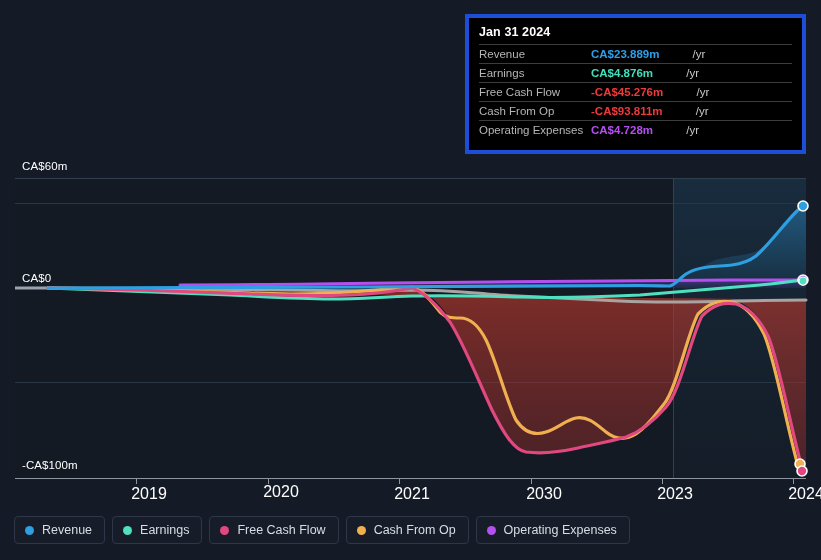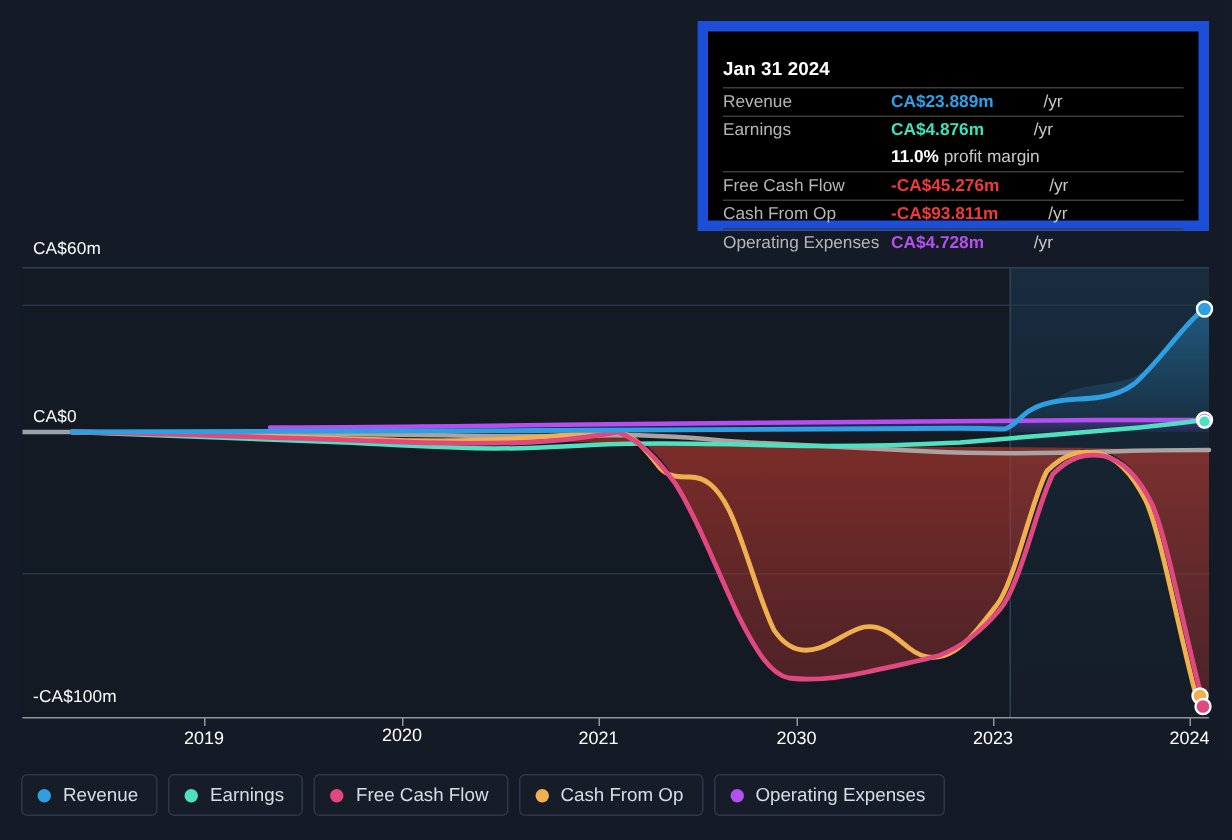--- a/index.html
+++ b/index.html
@@ -18,33 +18,34 @@
   .axis-label {
     position: absolute;
     color: #ffffff;
     font-size: 11.5px;
     letter-spacing: .1px;
     white-space: nowrap;
   }
   .x-tick-label {
     position: absolute;
     color: #ffffff;
-    font-size: 12px;
+    font-size: 16px;
     transform: translateX(-50%);
     white-space: nowrap;
+    margin-left: 13px;
   }
 
   
   #tooltip {
     position: absolute;
     left: 465px; top: 14px;
     width: 341px; height: 140px;
     background: #000000;
-    border: 7px solid #1d4ed8;
-    padding: 17px 10px 2px 10px;
+    border: 4px solid #1d4ed8;
+    padding: 6px 10px 2px 10px;
   }
   #tooltip .tt-date {
     color: #ffffff;
     font-size: 12.5px;
     font-weight: bold;
     padding: 1px 0 5px 0;
     letter-spacing: .1px;
   }
   #tooltip table { width: 100%; border-collapse: collapse; }
   #tooltip td {
@@ -212,25 +213,20 @@
           <tr>
         <td class="tt-label">Revenue</td>
         <td><span class="tt-val" style="color:#2e9fe8">CA$23.889m</span>
             <span class="tt-unit">/yr</span></td>
       </tr>
       <tr>
         <td class="tt-label">Earnings</td>
         <td><span class="tt-val" style="color:#3fe0bb">CA$4.876m</span>
             <span class="tt-unit">/yr</span></td>
       </tr>
-      <tr class="no-rule">
-        <td class="tt-label"></td>
-        <td><span class="tt-val" style="color:#ffffff">11.0%</span>
-            <span class="tt-margin-note">profit margin</span></td>
-      </tr>
       <tr>
         <td class="tt-label">Free Cash Flow</td>
         <td><span class="tt-val" style="color:#ef3a3a">-CA$45.276m</span>
             <span class="tt-unit">/yr</span></td>
       </tr>
       <tr>
         <td class="tt-label">Cash From Op</td>
         <td><span class="tt-val" style="color:#ef3a3a">-CA$93.811m</span>
             <span class="tt-unit">/yr</span></td>
       </tr>

